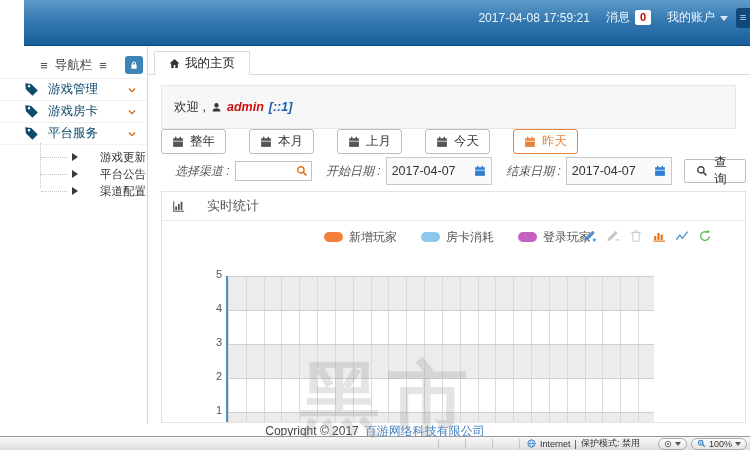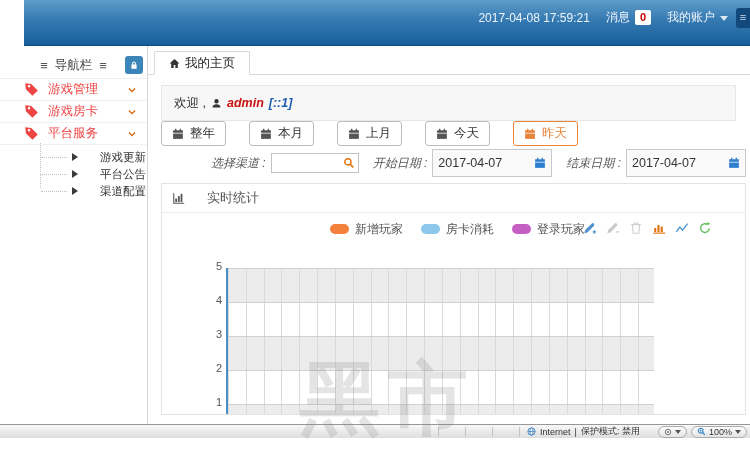--- a/index.html
+++ b/index.html
@@ -26,42 +26,42 @@
   
   .layout { position:absolute; top:46px; left:0; right:0; bottom:30px; display:flex; }
   .sidebar { width:148px; background:#fff; border-right:1px solid #d6d6d6; }
   .nav-header { height:26px; margin-top:7px; position:relative; display:flex;
     align-items:center; justify-content:center; gap:7px; color:#444; font-size:12.5px;
     border-bottom:1px solid #f0f0f0; }
   .menu-glyph { color:#555; font-size:13px; }
   .lock-btn { position:absolute; right:4px; top:3px; width:18px; height:18px; background:#3d85b8;
     border-radius:3px; display:flex; align-items:center; justify-content:center; }
   .nav-group { height:22px; display:flex; align-items:center; padding:0 10px 0 24px;
-    border-bottom:1px solid #f1f1f1; color:#ef4444; font-size:12.5px; cursor:pointer; }
+    border-bottom:1px solid #f1f1f1; color:#0c4a6e; font-size:12.5px; cursor:pointer; }
   .nav-group .g-label { margin-left:9px; }
   .nav-group .chev { margin-left:auto; color:#d96a12; display:flex; }
   .nav-sub { position:relative; padding:4px 0 8px; }
   .nav-sub::before { content:''; position:absolute; left:40px; top:-2px; height:calc(100% - 18px);
     border-left:1px dotted #c2c2c2; }
   .sub-row { position:relative; height:17px; display:flex; align-items:center;
     padding-left:100px; color:#333; font-size:11.5px; cursor:pointer; white-space:nowrap; }
   .sub-row::before { content:''; position:absolute; left:41px; top:8px; width:26px;
     border-top:1px dotted #c2c2c2; }
   .tri { position:absolute; left:72px; top:4px; width:0; height:0;
     border-left:6px solid #3a3a3a; border-top:4.5px solid transparent; border-bottom:4.5px solid transparent; }
 
   .main { flex:1; display:flex; flex-direction:column; min-width:0; }
   .tab-bar { height:29px; position:relative; background:#fff; border-bottom:1px solid #d9d9d9; }
   .tab-active { position:absolute; left:6px; bottom:-1px; height:24px; padding:0 14px;
     background:#fff; border:1px solid #d9d9d9; border-bottom:1px solid #fff;
     border-radius:2px 2px 0 0; display:flex; align-items:center; gap:5px;
     font-size:12.5px; color:#222; }
 
   .content { flex:1; padding:10px 4px 0 13px; position:relative; }
-  .welcome { height:36px; margin-right:10px; background:#f7f7f7; border:1px solid #e7e7e7;
+  .welcome { height:44px; margin-right:10px; background:#f7f7f7; border:1px solid #e7e7e7;
     display:flex; align-items:center; padding:0 12px; font-size:12.5px; color:#333; gap:5px; }
   .welcome .uname { color:#cc1111; font-weight:bold; font-style:italic; }
   .welcome .uhost { color:#1d5fae; font-weight:bold; font-style:italic; }
   .welcome .role { margin-left:auto; display:flex; align-items:center; gap:6px; color:#444; }
 
   .range-row { display:flex; gap:23px; }
   .range-btn { display:flex; align-items:center; gap:6px; background:#fff;
     border:1px solid #bdbdbd; border-radius:3px; padding:3px 10px; font-size:12.5px;
     color:#333; cursor:pointer; }
   .range-btn .icon { color:#555; display:flex; }
@@ -83,21 +83,21 @@
     background:#fff; display:flex; align-items:center; gap:6px; padding:0 11px;
     font-size:12.5px; color:#333; cursor:pointer; }
   .query-btn .mag { color:#444; display:flex; }
 
   
   .stats-panel { position:relative; margin-top:6px; margin-right:0; height:232px;
     border:1px solid #e3e3e3; overflow:hidden; }
   .stats-header { height:29px; display:flex; align-items:center; gap:22px; padding:0 10px;
     border-bottom:1px solid #ececec; color:#555; font-size:13px; }
   .legend-row { position:relative; height:32px; display:flex; align-items:center; }
-  .legend { display:flex; gap:18px; margin:0 auto; transform:translateX(4px); }
+  .legend { display:flex; gap:24px; margin:0 auto; transform:translateX(4px); }
   .legend-item { display:flex; align-items:center; gap:6px; font-size:12px; color:#555; }
   .legend-swatch { width:19px; height:10px; border-radius:5px; }
   .chart-tools { position:absolute; right:33px; top:8px; display:flex; gap:9px; }
   .chart-tools span { display:flex; cursor:pointer; }
   .c-blue { color:#4f93ce; } .c-gray { color:#c9c9c9; } .c-gray2 { color:#cfcfcf; }
   .c-orange { color:#e2710f; } .c-green { color:#5fbd58; }
 
   .plot { position:absolute; left:64px; top:84px; width:428px; height:150px;
     border-left:2px solid #4a90c7;
     background-image:
@@ -107,21 +107,21 @@
   .ytick { position:absolute; left:-28px; width:22px; text-align:right; font-size:11px; color:#555; }
 
   .watermark { position:absolute; left:300px; top:346px; font-size:80px; font-weight:bold;
     letter-spacing:8px; color:rgba(130,130,130,0.22); z-index:6; pointer-events:none;
     font-family:"DejaVu Sans",sans-serif; }
 
   
   .page-footer { position:absolute; left:0; right:0; bottom:14px; height:16px; background:#fff;
     text-align:center; font-size:12px; color:#444; line-height:15px; }
   .page-footer .company { color:#3f81c1; margin-left:6px; }
-  .statusbar { position:absolute; left:0; right:0; bottom:16px; height:14px;
+  .statusbar { position:absolute; left:0; right:0; bottom:4px; height:14px;
     background:linear-gradient(#f8f8f8,#dedede); border-top:1px solid #979797;
     display:flex; align-items:center; font-size:9px; color:#333; }
   .sb-spacer { width:438px; }
   .sb-cell { width:27px; height:10px; border-left:1px solid #c3c3c3; }
   .sb-zone { display:flex; align-items:center; gap:4px; height:10px; border-left:1px solid #c3c3c3;
     padding:0 7px; white-space:nowrap; }
   .sb-right { margin-left:auto; display:flex; align-items:center; gap:4px; padding-right:3px; }
   .sb-btn { height:12px; border:1px solid #ababab; border-radius:6px;
     background:linear-gradient(#fdfdfd,#e4e4e4); display:flex; align-items:center;
     gap:3px; padding:0 5px; }
@@ -326,20 +326,29 @@
           <span class="date-box">
             <span>2017-04-07</span>
             <span class="icon">
                 <svg width="12" height="12" viewBox="0 0 16 16">
                   <rect x="1.5" y="3" width="13" height="3.4" fill="currentColor"></rect>
                   <rect x="1.5" y="7.4" width="13" height="7.1" fill="currentColor"></rect>
                   <rect x="4" y="1" width="1.8" height="3" fill="currentColor"></rect>
                   <rect x="10.2" y="1" width="1.8" height="3" fill="currentColor"></rect>
                 </svg>
               </span>
+          </span>
+          <span class="query-btn">
+            <span class="mag">
+                <svg width="12" height="12" viewBox="0 0 16 16">
+                  <circle cx="6.5" cy="6.5" r="4.2" fill="none" stroke="currentColor" stroke-width="1.8"></circle>
+                  <path d="M9.8 9.8l4 4" stroke="currentColor" stroke-width="2"></path>
+                </svg>
+              </span>
+            <span>查询</span>
           </span>
         </div>
 
         <div class="stats-panel">
           <div class="stats-header">
             <span>
                 <svg width="13" height="13" viewBox="0 0 16 16">
                   <path fill="#555" d="M1.5 1.5h1.3v11.7H15v1.3H1.5z"></path>
                   <rect x="4" y="8" width="2.2" height="4.4" fill="#555"></rect>
                   <rect x="7.3" y="5" width="2.2" height="7.4" fill="#555"></rect>

